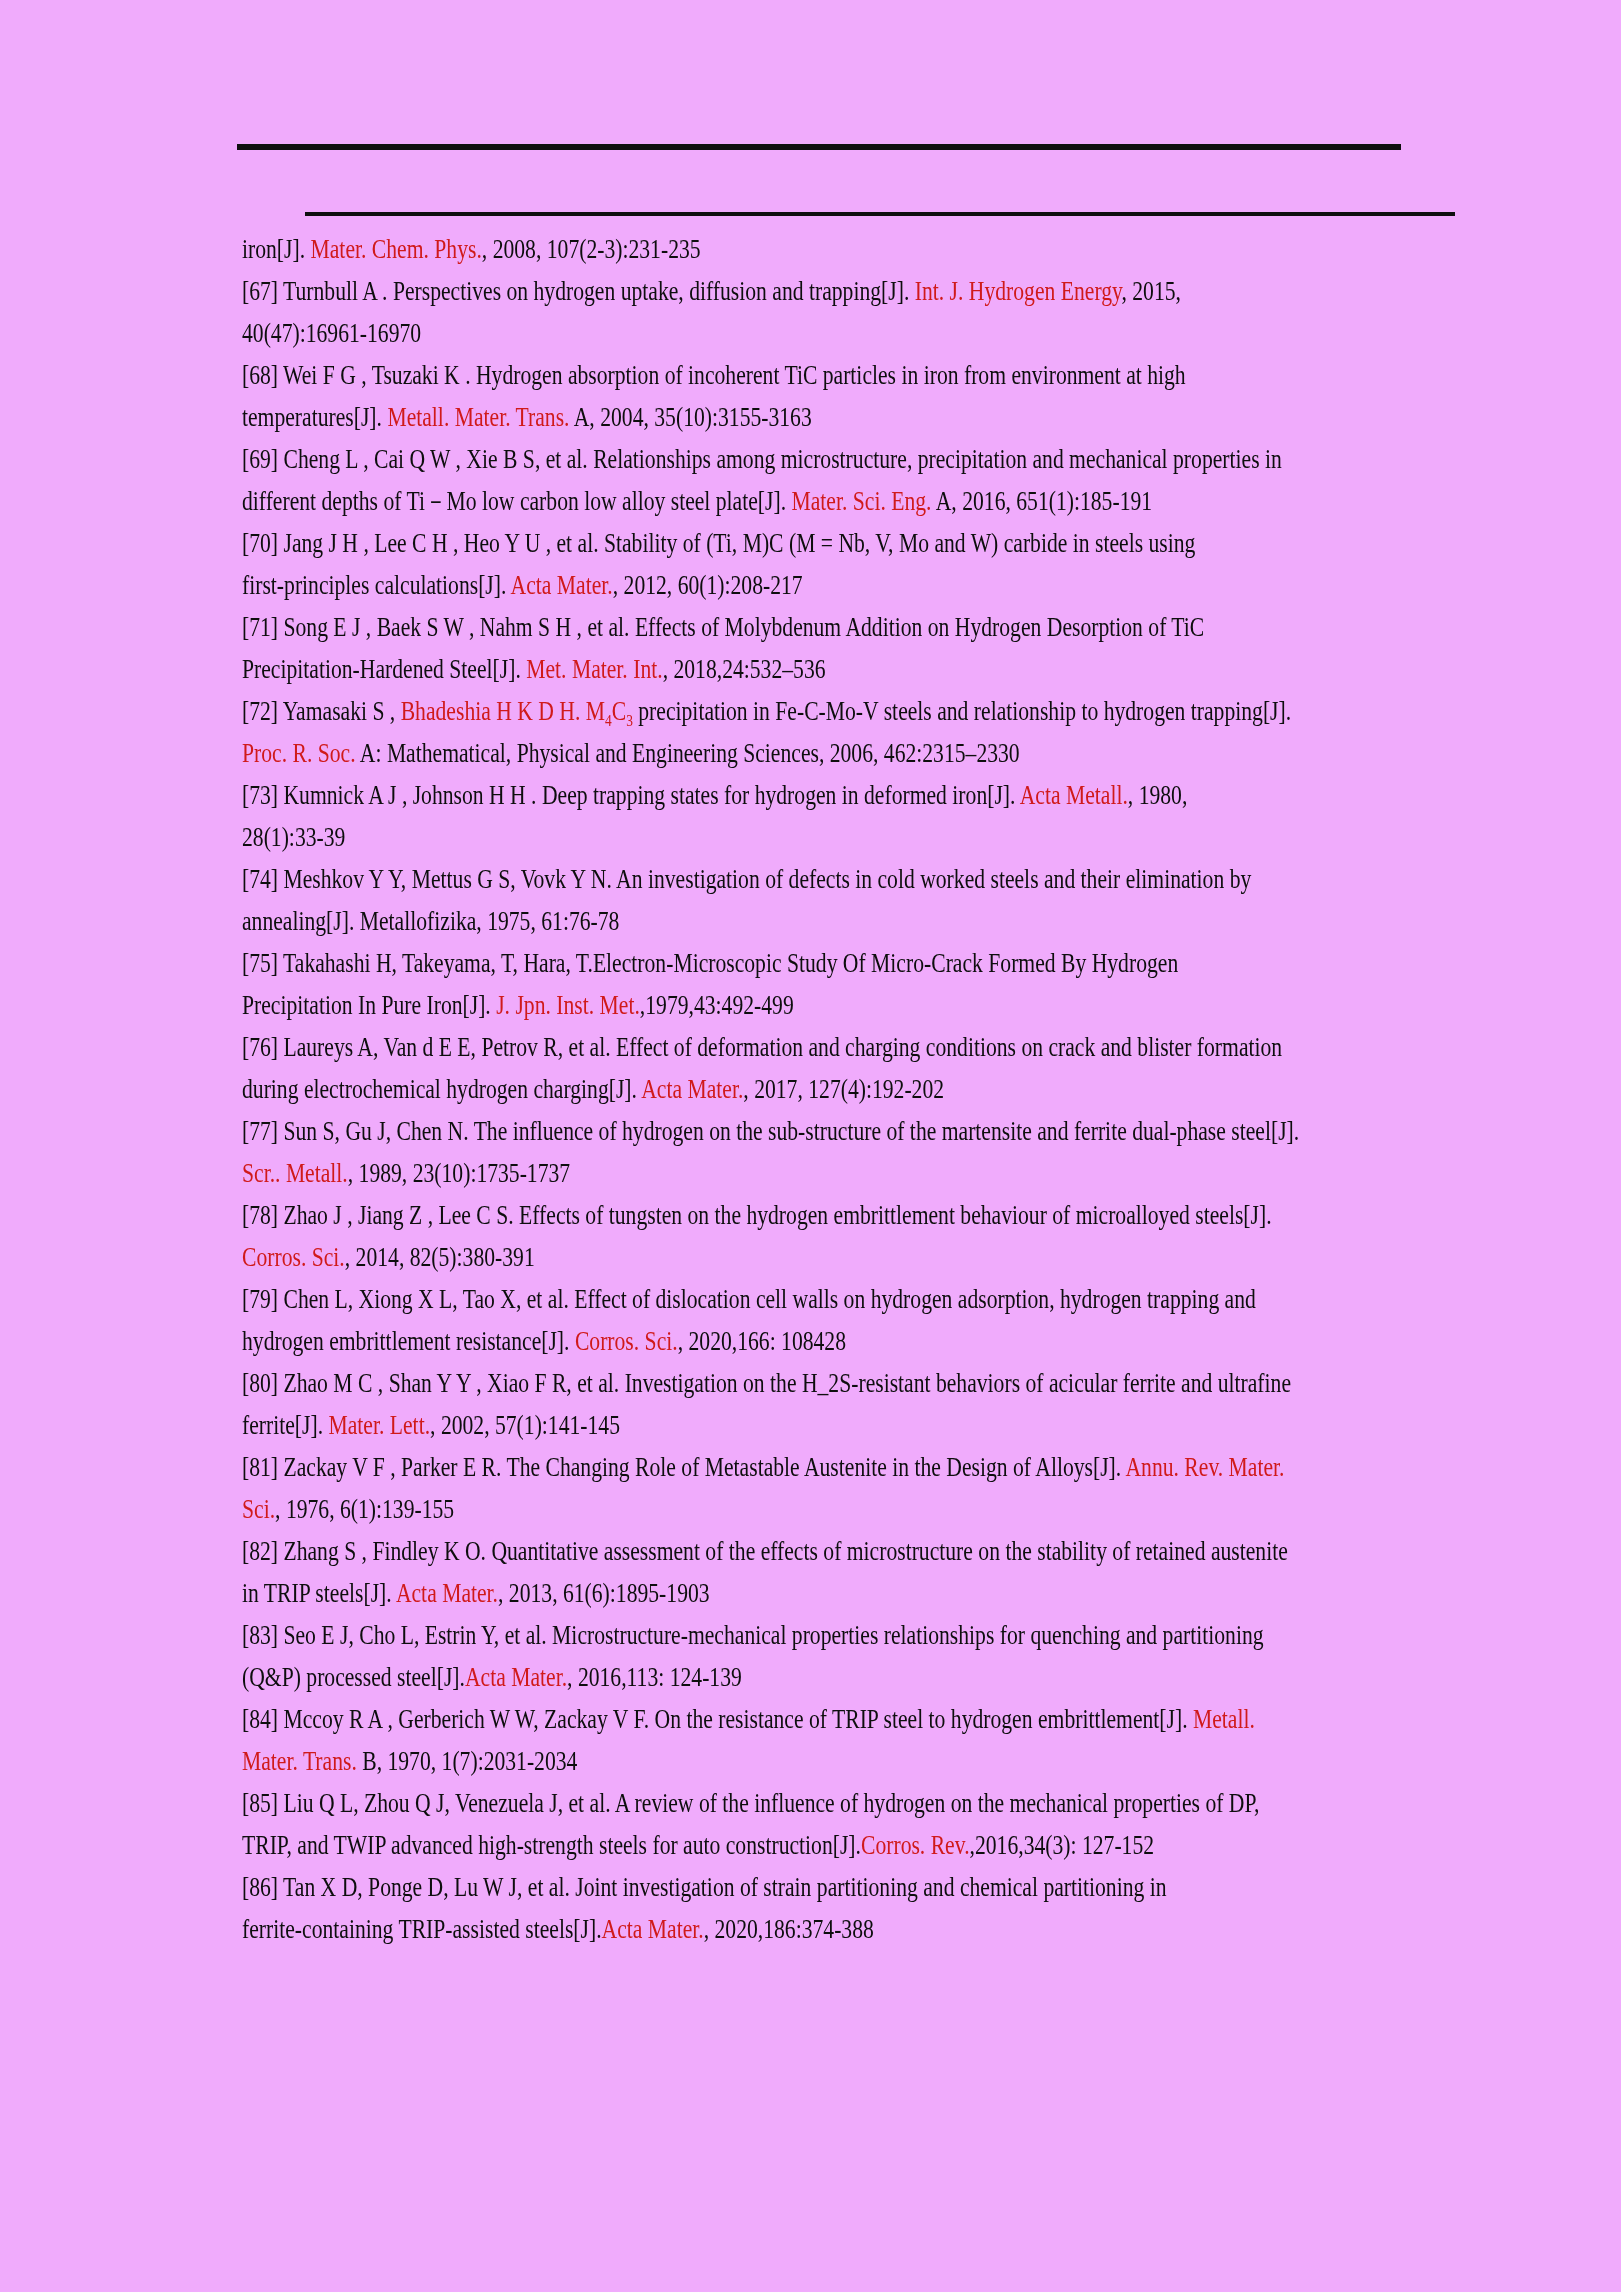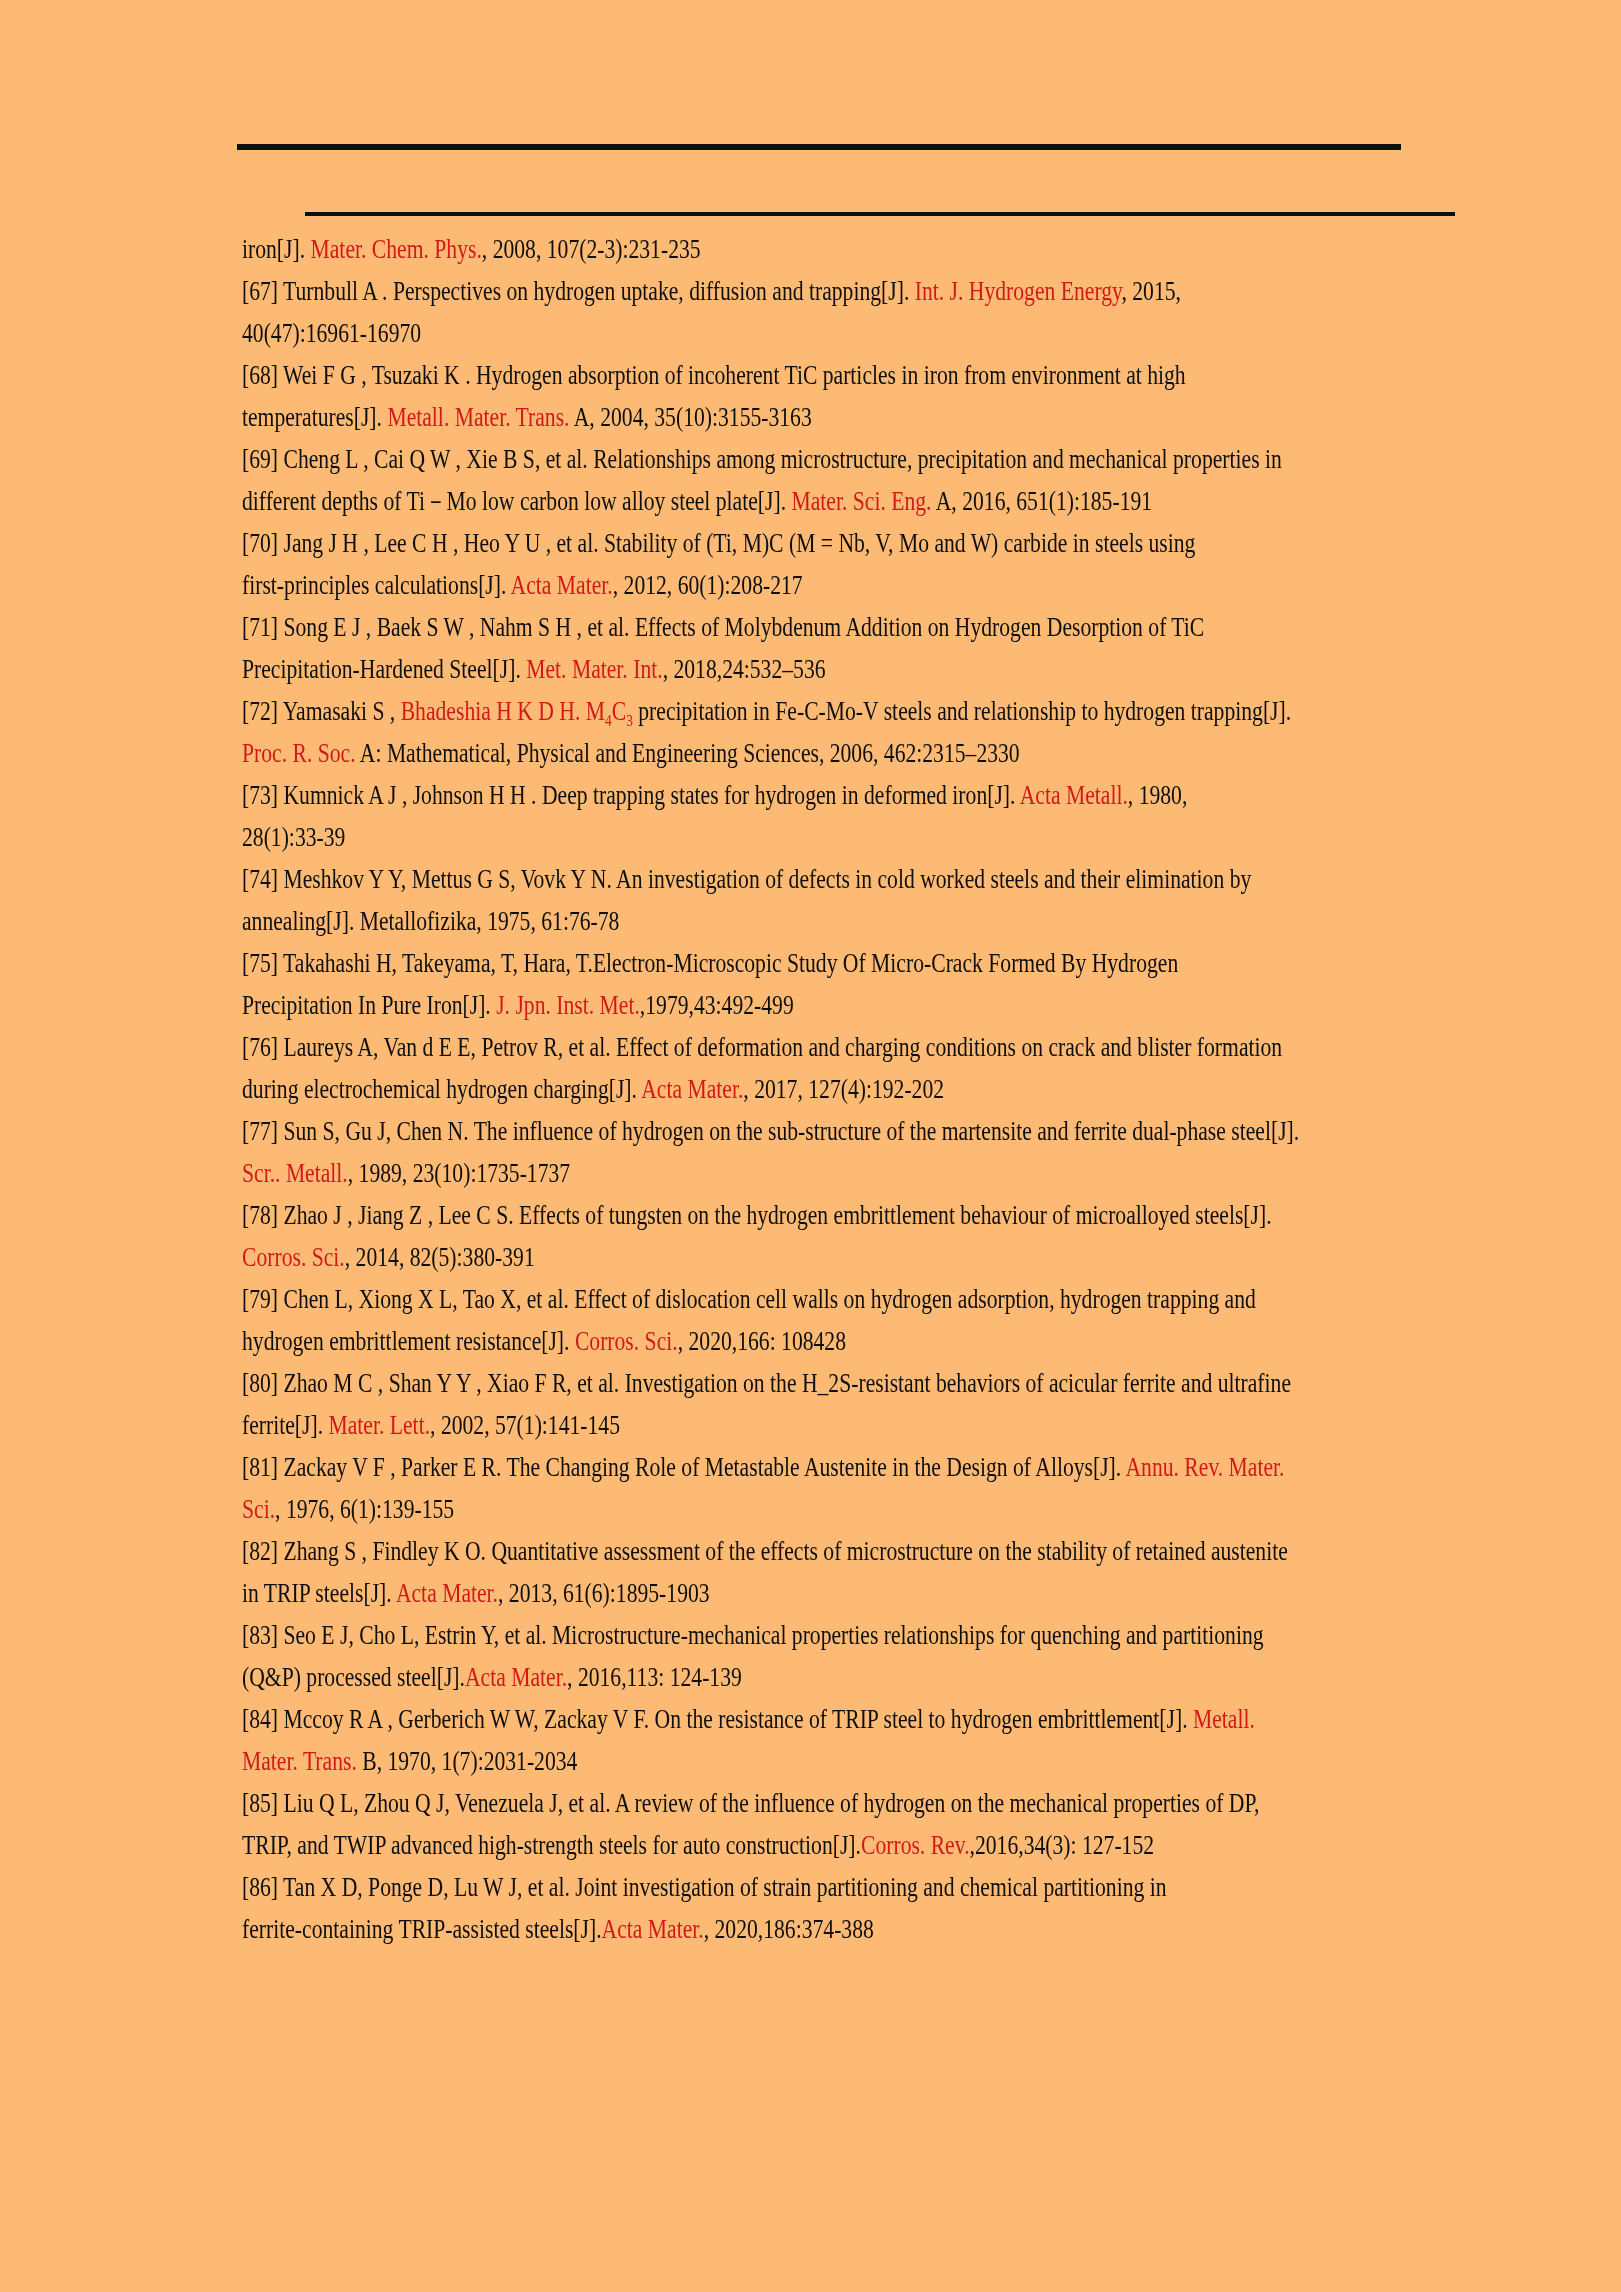--- a/index.html
+++ b/index.html
@@ -4,21 +4,21 @@
 <style>
   html, body {
     margin: 0;
     padding: 0;
     background: #ffffff;
   }
   .page {
     position: relative;
     width: 1621px;
     height: 2293px;
-    background: #fdba74;
+    background: #f0abfc;
     overflow: hidden;
     font-family: "Liberation Serif", "DejaVu Serif", serif;
   }
   .rule {
     position: absolute;
     background: #0f0f0f;
   }
   .rule-top {
     left: 237px;
     top: 144px;

